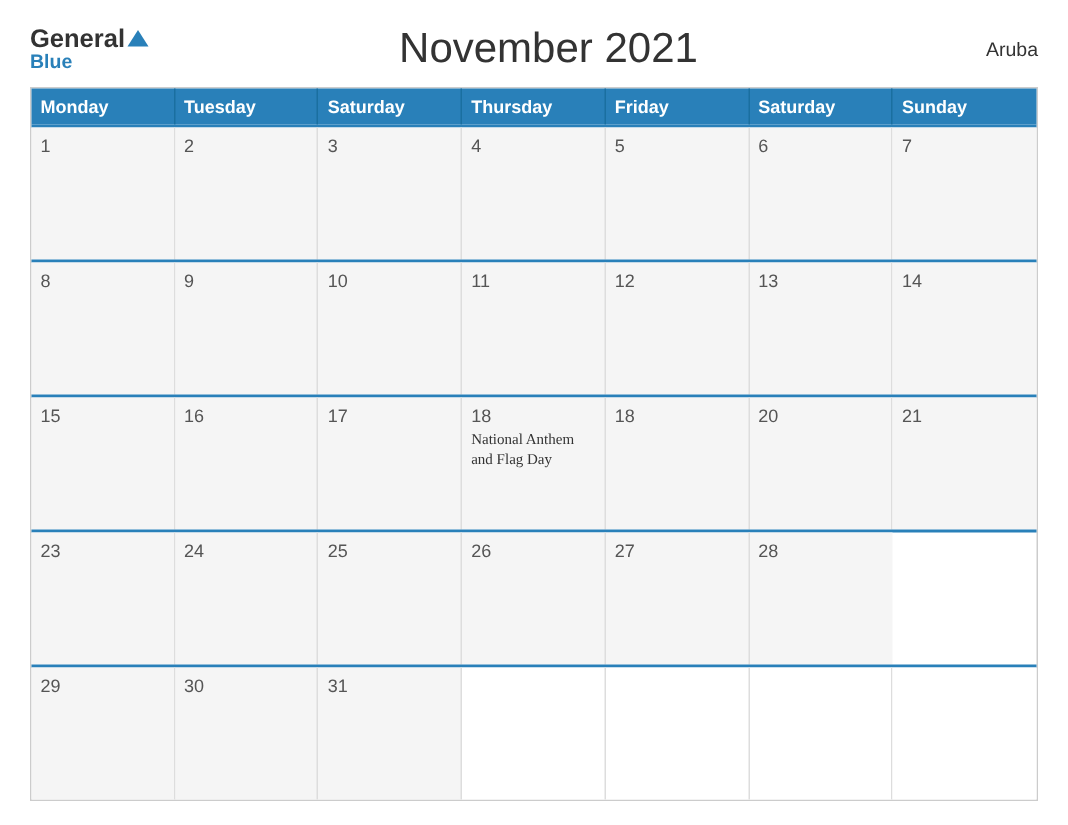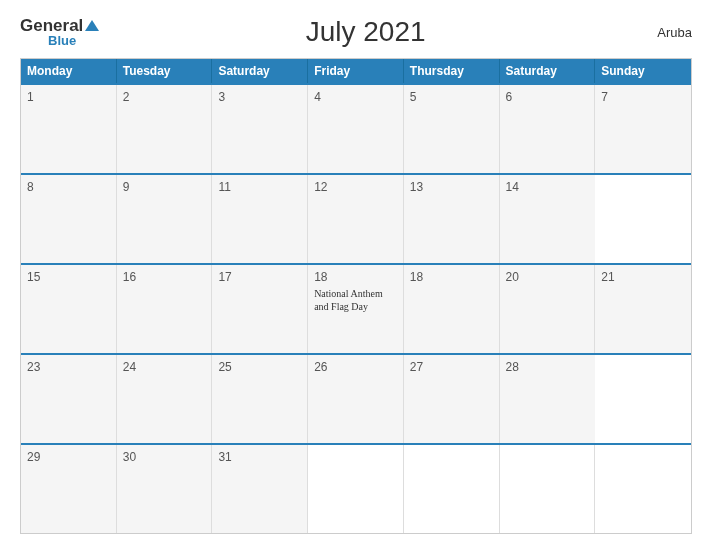--- a/index.html
+++ b/index.html
@@ -38,21 +38,20 @@
       border-left: 7px solid transparent;
       border-right: 7px solid transparent;
       border-bottom: 11px solid #2980b9;
       margin-left: 2px;
       margin-bottom: 1px;
     }
     .logo-blue {
       font-size: 13px;
       font-weight: bold;
       color: #2980b9;
-      margin-left: 28px;
     }
     .calendar-title {
       font-size: 28px;
       font-weight: normal;
       color: #333;
       text-align: center;
       flex: 1;
     }
     .country-label {
       font-size: 13px;
@@ -123,31 +122,31 @@
 <body>
 
 <div class="header">
   <div class="logo">
     <div class="logo-general">
       <span>General</span>
       <div class="logo-triangle"></div>
     </div>
     <div class="logo-blue">Blue</div>
   </div>
-  <div class="calendar-title">July 2021</div>
+  <div class="calendar-title">November 2021</div>
   <div class="country-label">Aruba</div>
 </div>
 
 <div class="calendar">
   <div class="cal-header-row">
     <div class="cal-header-cell">Monday</div>
     <div class="cal-header-cell">Tuesday</div>
     <div class="cal-header-cell">Saturday</div>
+    <div class="cal-header-cell">Thursday</div>
     <div class="cal-header-cell">Friday</div>
-    <div class="cal-header-cell">Thursday</div>
     <div class="cal-header-cell">Saturday</div>
     <div class="cal-header-cell">Sunday</div>
   </div>
 
   <div class="cal-week">
     <div class="cal-cell">
         <div class="day-number">1</div>
       </div>
     <div class="cal-cell">
         <div class="day-number">2</div>
@@ -168,20 +167,23 @@
         <div class="day-number">7</div>
       </div>
   </div>
 
   <div class="cal-week">
     <div class="cal-cell">
         <div class="day-number">8</div>
       </div>
     <div class="cal-cell">
         <div class="day-number">9</div>
+      </div>
+    <div class="cal-cell">
+        <div class="day-number">10</div>
       </div>
     <div class="cal-cell">
         <div class="day-number">11</div>
       </div>
     <div class="cal-cell">
         <div class="day-number">12</div>
       </div>
     <div class="cal-cell">
         <div class="day-number">13</div>
       </div>

